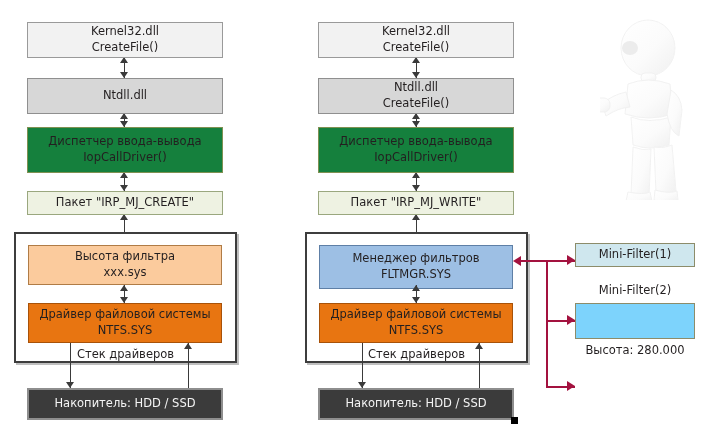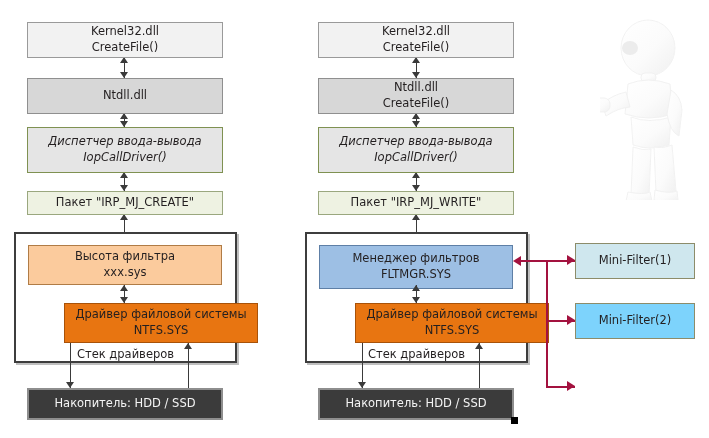--- a/index.html
+++ b/index.html
@@ -27,25 +27,25 @@
     justify-content:center;
     text-align:center;
     color:#231f20;
     font-size:11.5px;
     line-height:1.38;
   }
   .box .l1,.box .l2{display:block;white-space:nowrap;}
 
   .b-kernel   {background:#f2f2f2;border-color:#9a9a9a;}
   .b-ntdll    {background:#d7d7d7;border-color:#8f8f8f;}
-  .b-iomgr    {background:#e5e5e5;border-color:#7f9152;font-style:italic;}
+  .b-iomgr    {background:#15803d;border-color:#7f9152;}
   .b-packet   {background:#eef2e2;border-color:#9aa77e;}
   .b-filter   {background:#fbcb9d;border-color:#b07c46;}
   .b-fltmgr   {background:#9dbfe4;border-color:#5e7fa6;}
-  .b-ntfs     {background:#e87511;border-color:#a85209;margin-left:36px;}
+  .b-ntfs     {background:#e87511;border-color:#a85209;}
   .b-storage  {background:#3b3b3b;border-color:#8e8e8e;border-width:2px;color:#f4f4f4;}
   .b-mf1      {background:#cfe7ee;border-color:#8c8c6a;}
   .b-mf2      {background:#7dd3fc;border-color:#8c8c6a;gap:44px;}
   .b-mf3      {background:#e8e4c4;border-color:#8c8c6a;}
 
   
   .stack-container{
     position:absolute;
     box-sizing:border-box;
     background:#ffffff;
@@ -230,26 +230,27 @@
   <div class="r-arrow-r" style="left:567px;top:255px;"></div>
 
   <div class="rline-v" style="left:546px;top:260px;height:128px;"></div>
 
   <div class="rline-h" style="left:546px;top:320px;width:29px;"></div>
   <div class="r-arrow-r" style="left:567px;top:315px;"></div>
 
   <div class="rline-h" style="left:546px;top:386px;width:29px;"></div>
   <div class="r-arrow-r" style="left:567px;top:381px;"></div>
 
-  <div class="box b-mf1" style="left:575px;top:243px;width:120px;height:36px;">
+  <div class="box b-mf1" style="left:575px;top:243px;width:120px;height:24px;">
     <span class="l1">Mini-Filter(1)</span>
   </div>
 
   <div class="box b-mf2" style="left:575px;top:303px;width:120px;height:36px;">
     <span class="l1">Mini-Filter(2)</span>
+    <span class="l2">Высота: 280.000</span>
   </div>
 
 
   <svg class="mannequin" style="left:600px;top:0px;" width="109" height="200" viewBox="0 0 109 200">
     <defs>
       <linearGradient id="mg" x1="0" y1="0" x2="1" y2="1">
         <stop offset="0%" stop-color="#ffffff"></stop>
         <stop offset="55%" stop-color="#fbfbfb"></stop>
         <stop offset="100%" stop-color="#f0f0f0"></stop>
       </linearGradient>

